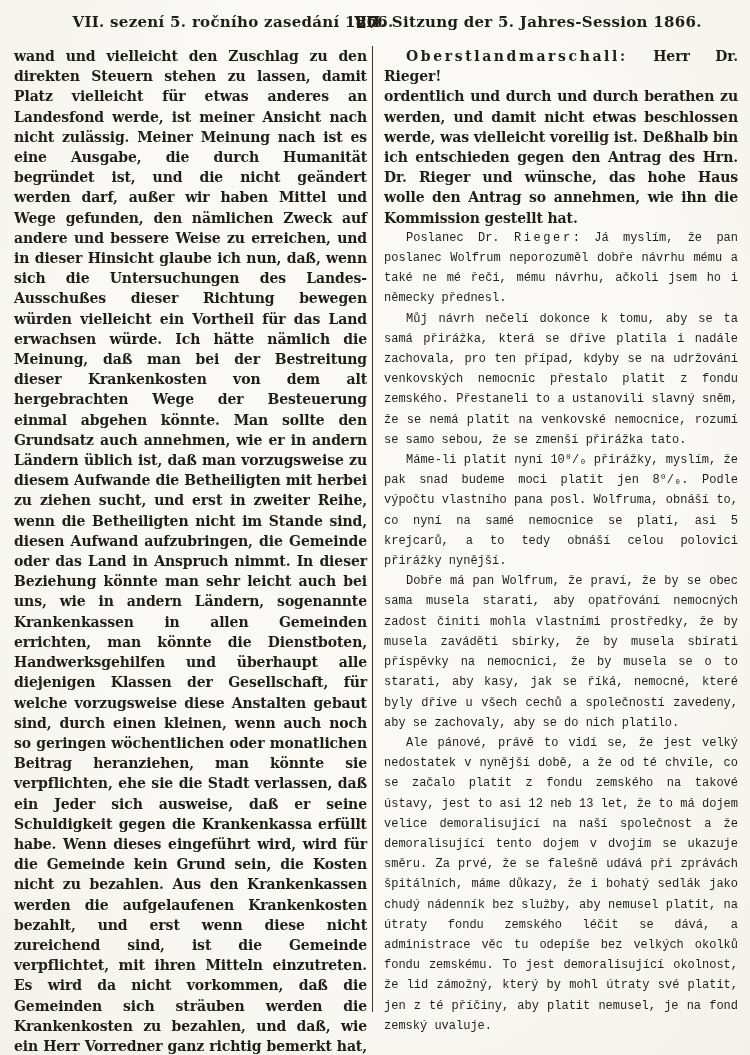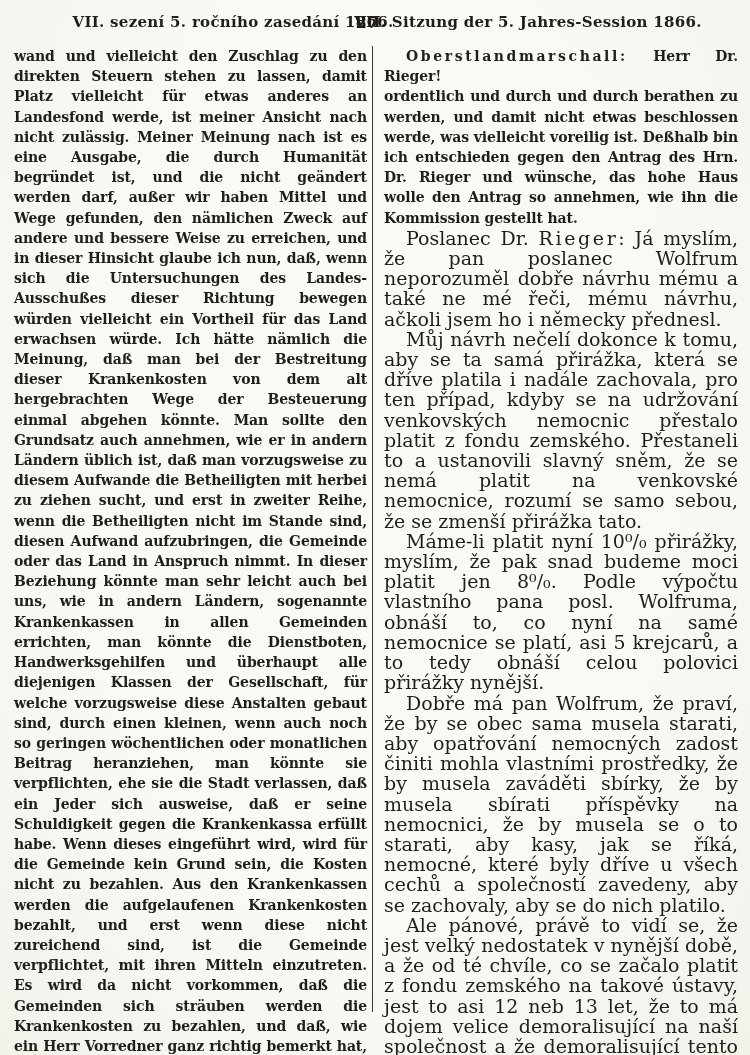--- a/index.html
+++ b/index.html
@@ -43,21 +43,21 @@
     background:#3a362f;
   }
   p.para{margin:0;text-align:justify;}
   .fraktur{
     font-weight:bold;
     font-size:14px;line-height:20.2px;
     letter-spacing:-0.1px;
   }
   .antiqua{
     font-weight:normal;
-    font-size:19px;line-height:20.2px;
+    font-size:12px;line-height:20.2px;font-family:Liberation Mono, monospace;
   }
   .indent{text-indent:22px;}
   .sperr{letter-spacing:2.6px;}
 </style>
 </head>
 <body>
 
 <div class="page">
 
   <div class="header">

